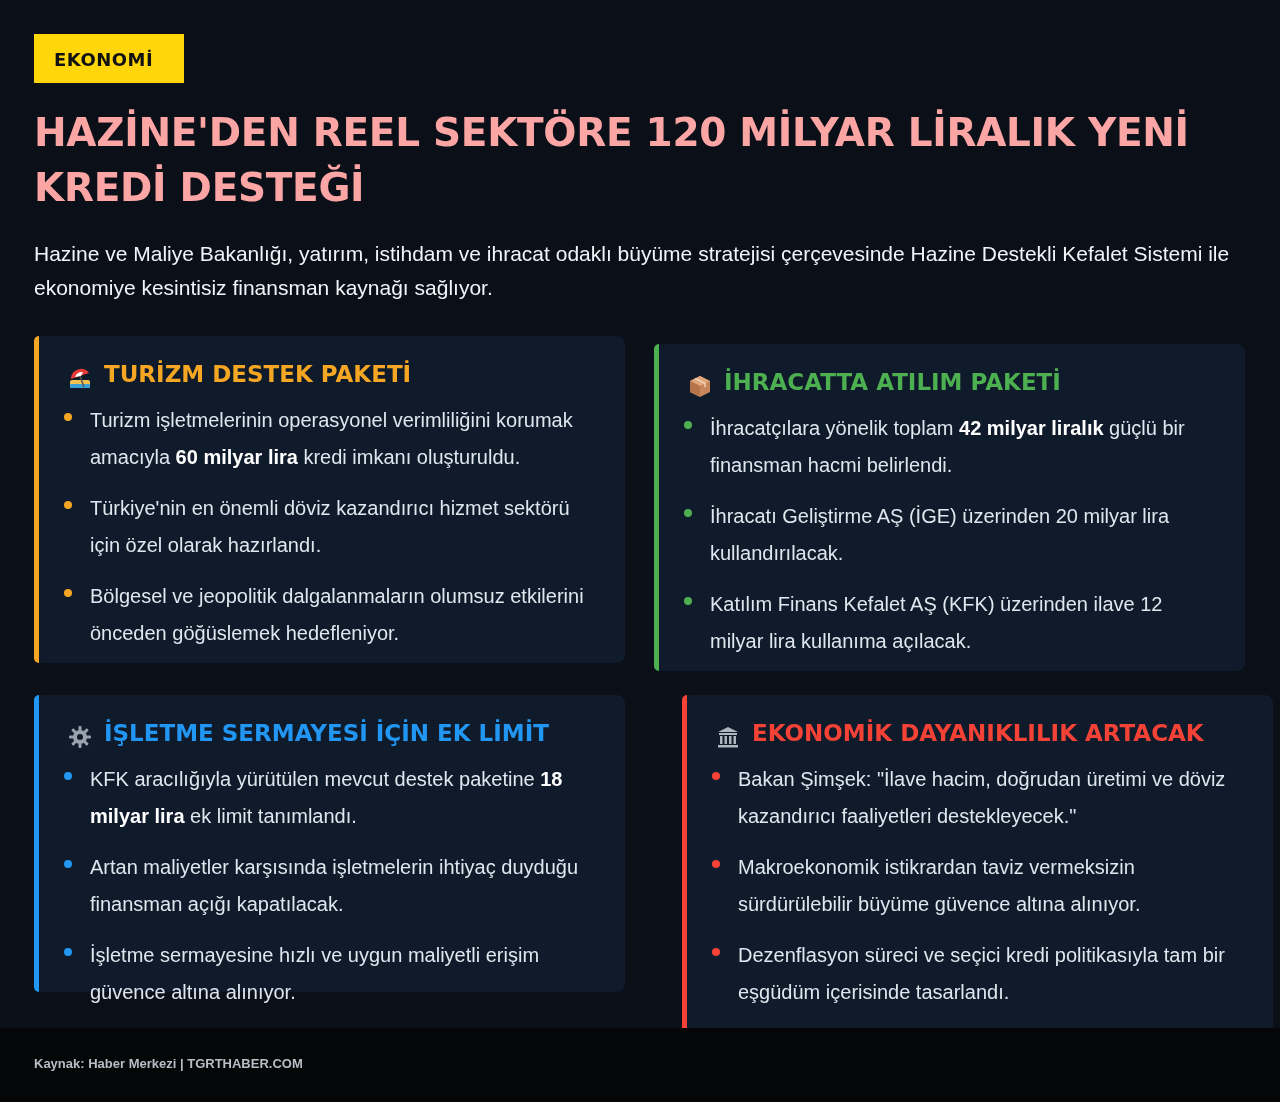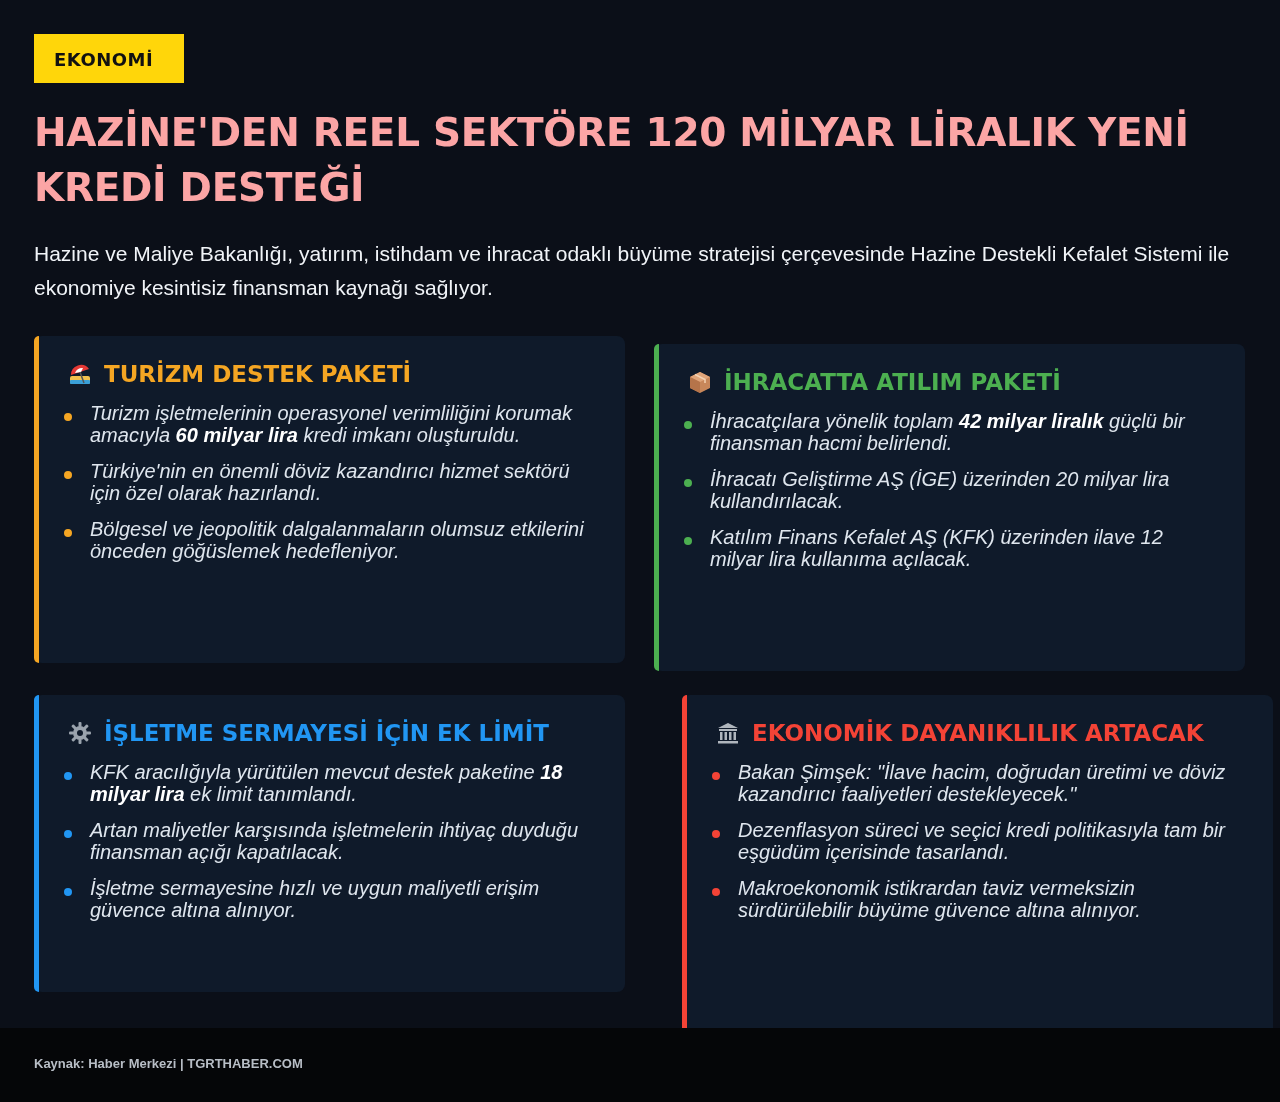--- a/index.html
+++ b/index.html
@@ -37,30 +37,30 @@
     background: #0f1a2a;
     border-radius: 8px;
     box-sizing: border-box;
     padding: 20px 24px 0 30px;
   }
   .card::before {
     content: ""; position: absolute; left: 0; top: 0; bottom: 0; width: 5px;
     border-radius: 8px 0 0 8px; background: var(--accent);
   }
   .card-title {
-    display: flex; align-items: center; gap: 10px;
+    display: flex; align-items: flex-end; gap: 10px;
     font-family: "DejaVu Sans", sans-serif; font-weight: 700;
     font-size: 23px; line-height: 36px; color: var(--accent);
     margin-left: 2px;
   }
   .icon { width: 28px; height: 28px; display: inline-flex; align-items: center; justify-content: center; }
   ul.bullets { list-style: none; margin: 10px 0 0 0; padding: 0; }
   ul.bullets li {
     position: relative; padding-left: 26px; margin-bottom: 14px;
-    font-family: "Liberation Sans", sans-serif; font-size: 20px; line-height: 22px; color: #dfe6ee; font-style: italic;
+    font-family: "Liberation Sans", sans-serif; font-size: 20px; line-height: 37px; color: #dfe6ee;
   }
   ul.bullets li::before {
     content: ""; position: absolute; left: 0; top: 11px; width: 8px; height: 8px;
     border-radius: 50%; background: var(--accent);
   }
   ul.bullets li b { color: #ffffff; font-weight: 700; }
   .footer {
     position: absolute; left: 0; top: 1028px; width: 1280px; height: 74px;
     background: #050608;
   }
@@ -157,21 +157,21 @@
               <rect x="13" y="11" width="2.5" height="8"></rect>
               <rect x="17.5" y="11" width="2.5" height="8"></rect>
               <rect x="2" y="20" width="20" height="2.5"></rect>
             </g>
           </svg>
       </span>
       <span>EKONOMİK DAYANIKLILIK ARTACAK</span>
     </div>
     <ul class="bullets">
         <li><span>Bakan Şimşek: "İlave hacim, doğrudan üretimi ve döviz kazandırıcı faaliyetleri destekleyecek."</span></li>
+        <li><span>Makroekonomik istikrardan taviz vermeksizin sürdürülebilir büyüme güvence altına alınıyor.</span></li>
         <li><span>Dezenflasyon süreci ve seçici kredi politikasıyla tam bir eşgüdüm içerisinde tasarlandı.</span></li>
-        <li><span>Makroekonomik istikrardan taviz vermeksizin sürdürülebilir büyüme güvence altına alınıyor.</span></li>
       </ul>
   </div>
 </div>
 
 <div class="footer">
   <span>Kaynak: Haber Merkezi | TGRTHABER.COM</span>
 </div>
 
 </body></html>

